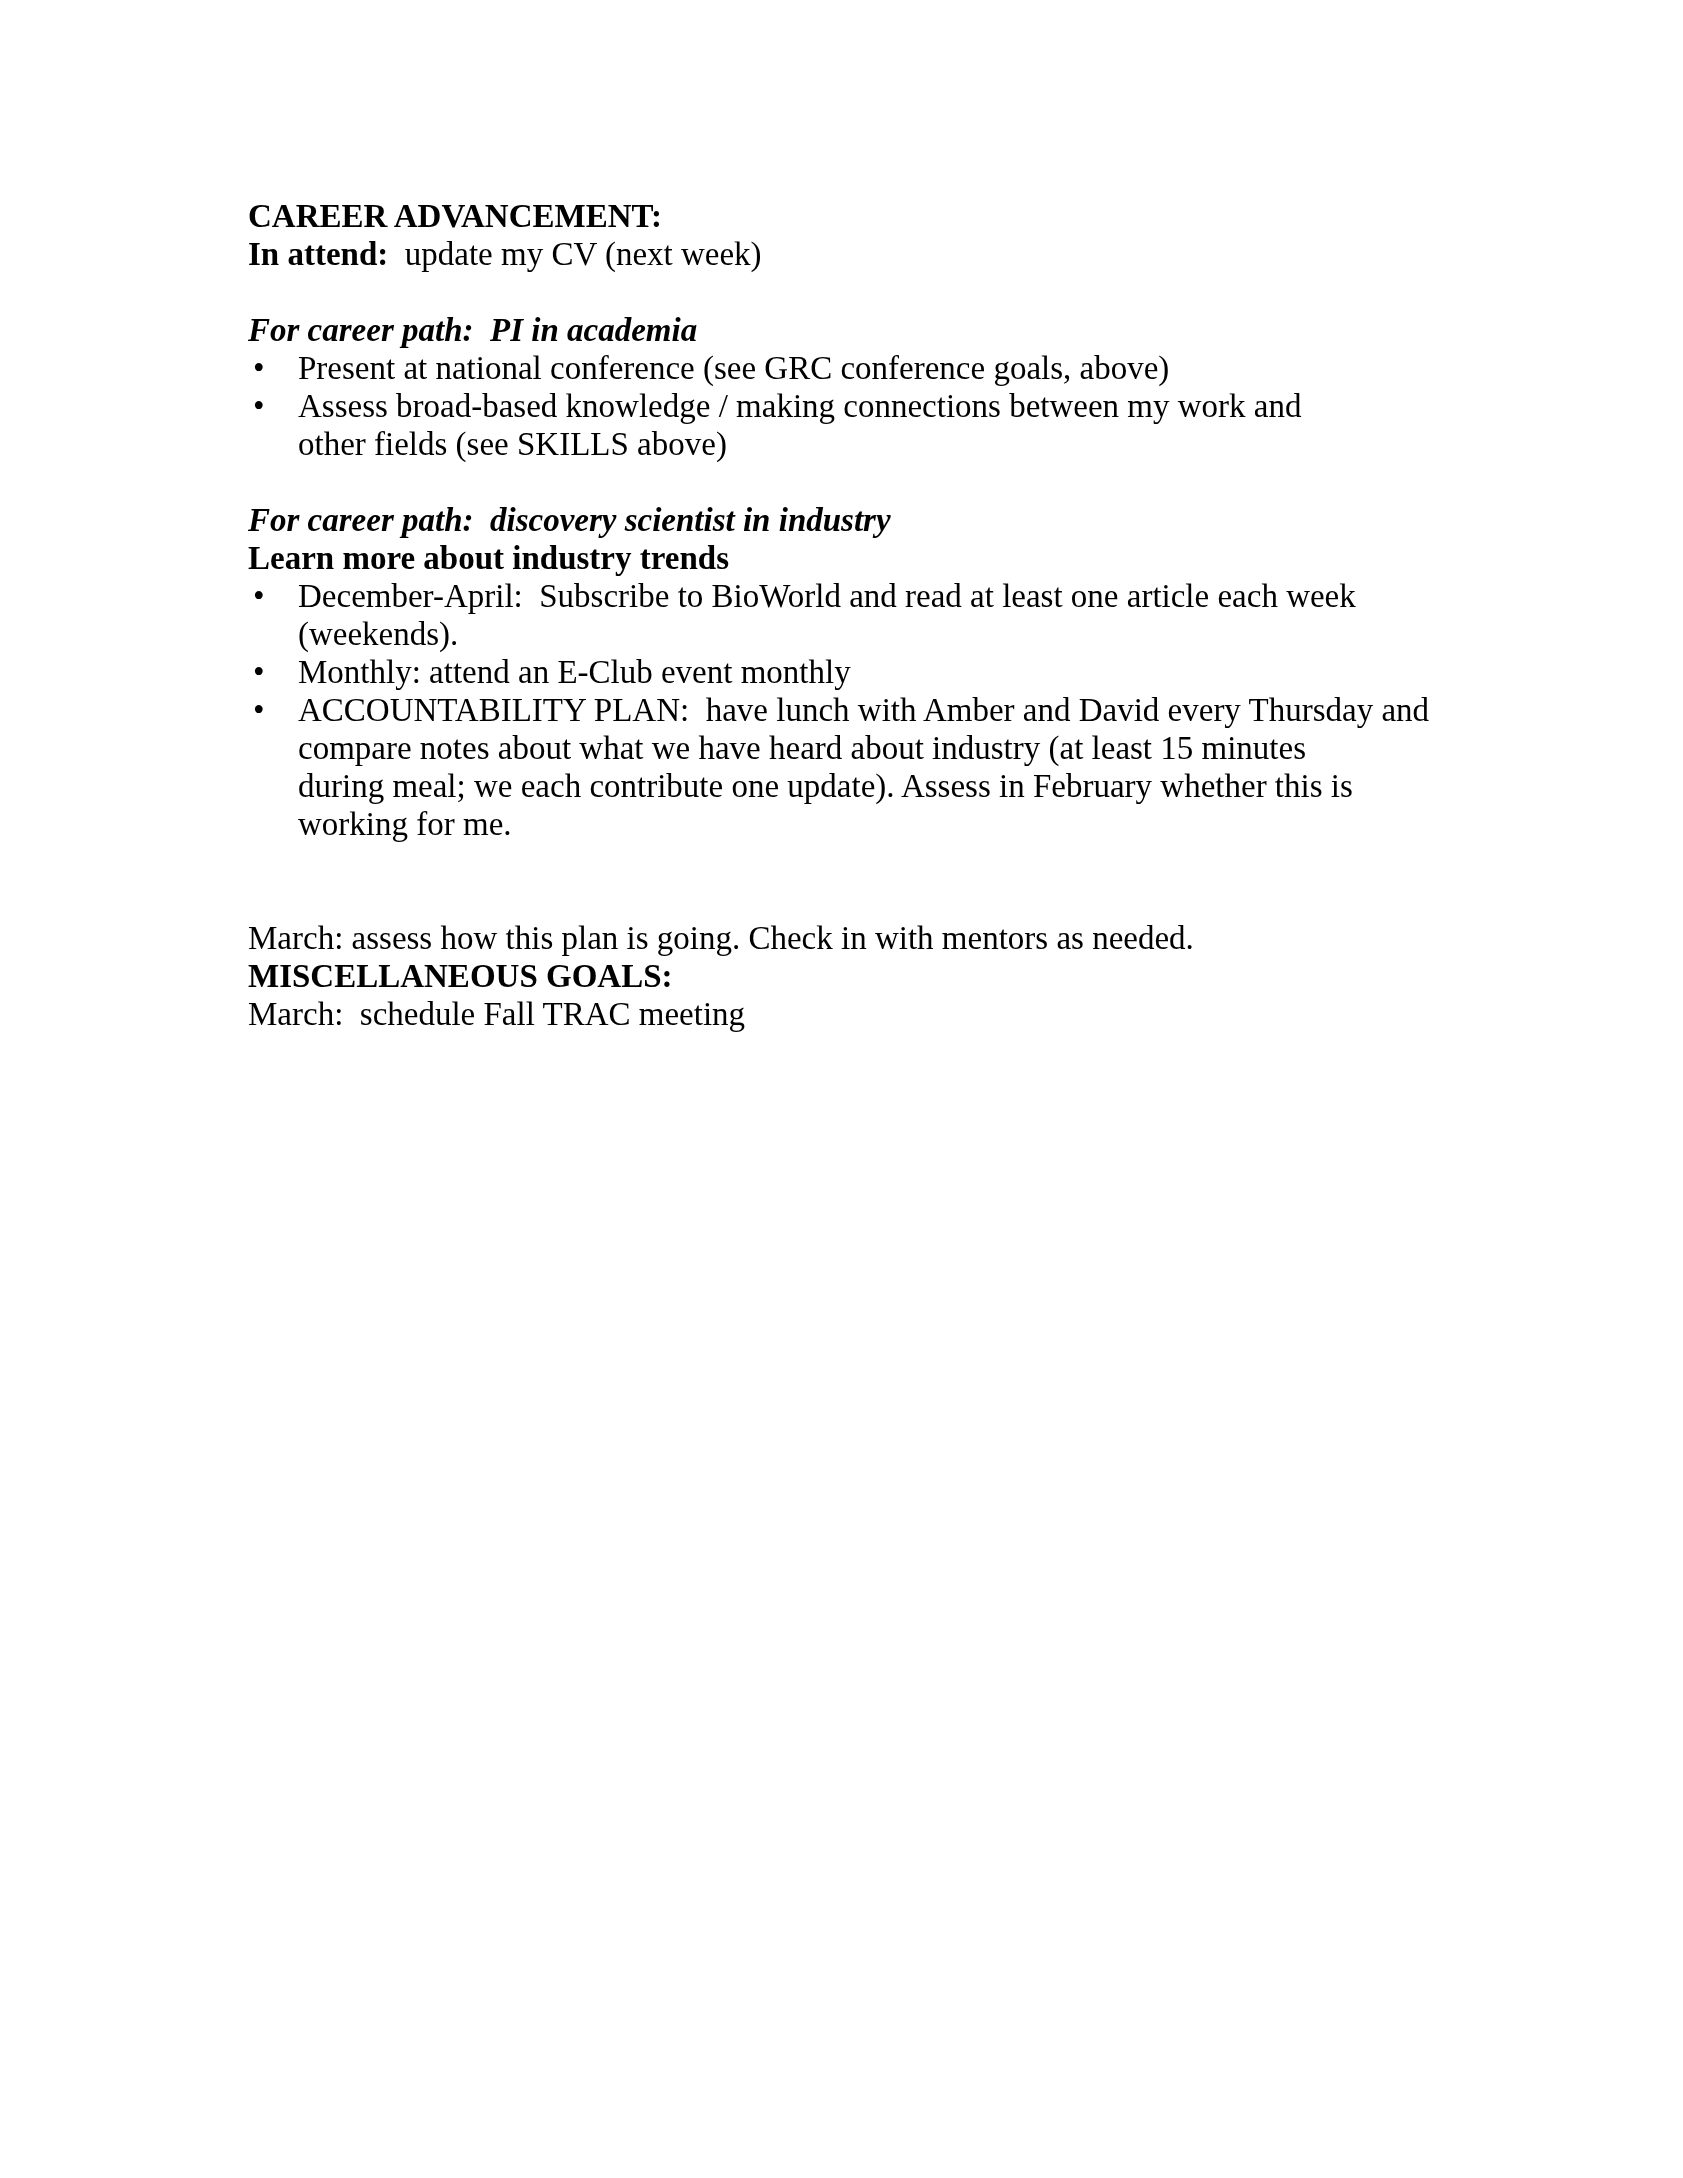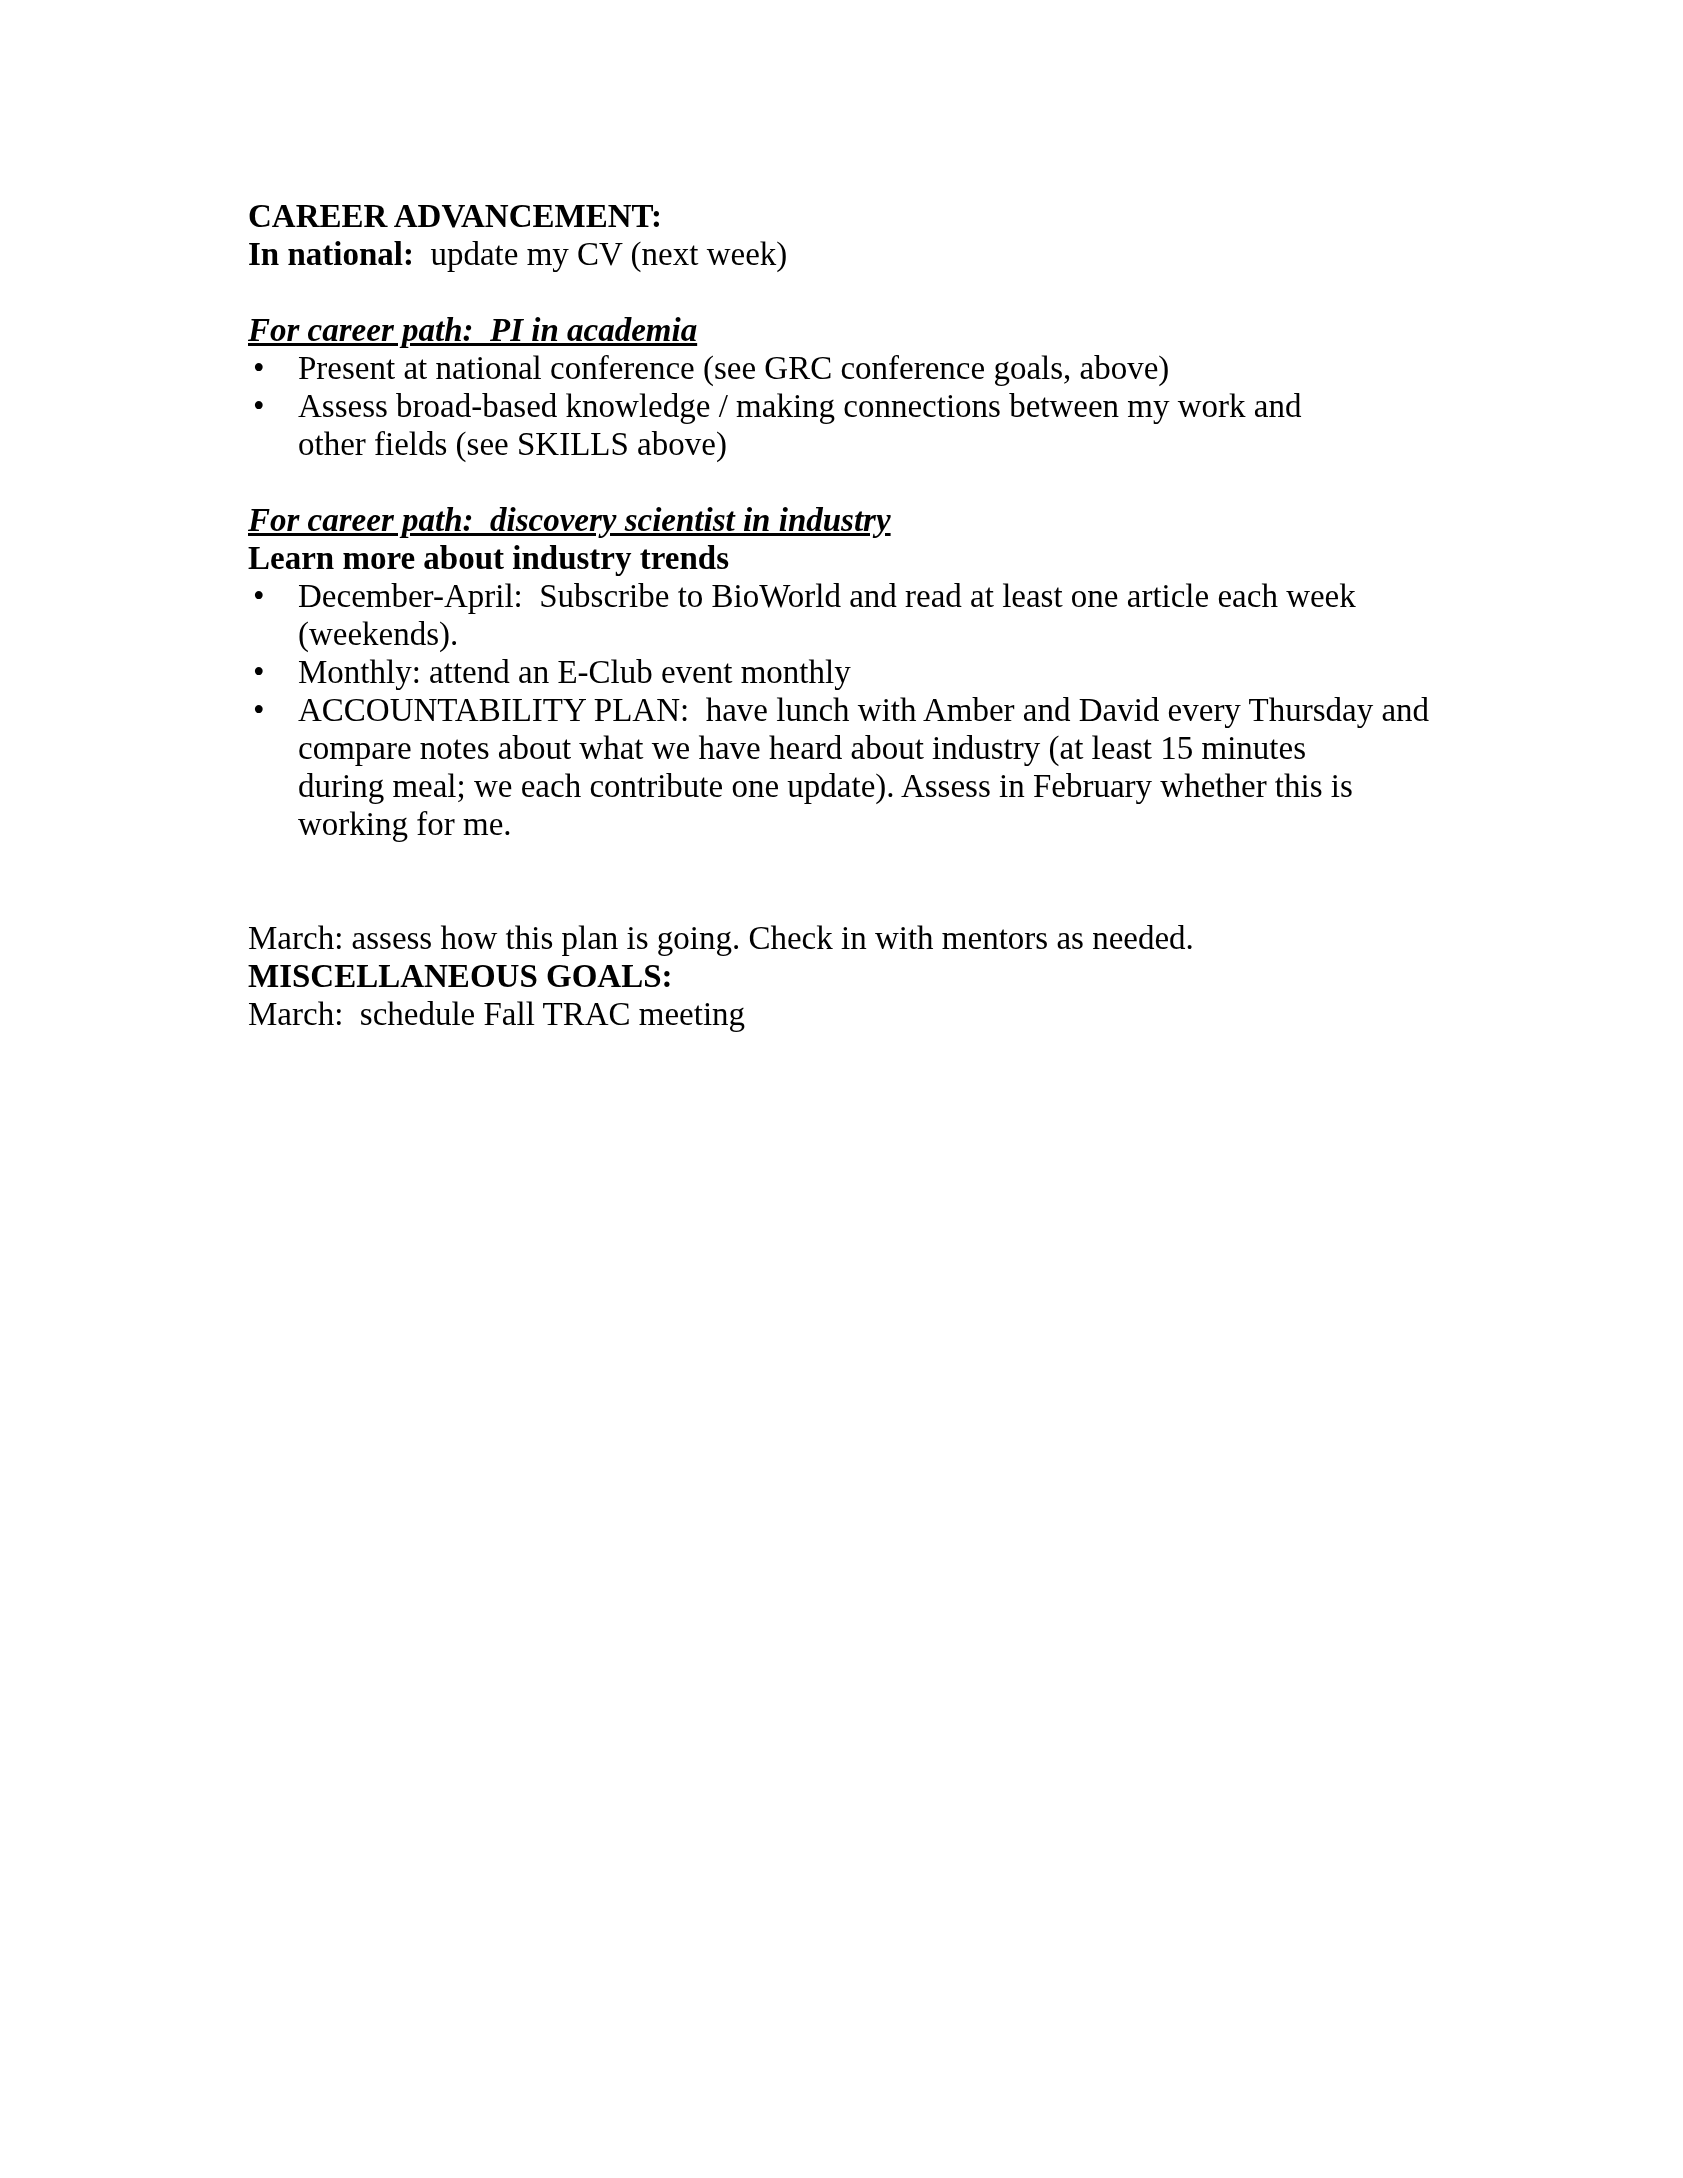--- a/index.html
+++ b/index.html
@@ -25,21 +25,21 @@
     top: 197px;
     width: 1202px;
     font-size: 33px;
     line-height: 38px;
   }
   .line {
     white-space: pre-wrap;
     min-height: 38px;
   }
   .bold { font-weight: bold; }
-  .bolditalic { font-weight: bold; font-style: italic; text-decoration: underline; }
+  .bolditalic { font-weight: bold; font-style: italic; }
   ul.bullets { list-style: none; }
   ul.bullets li {
     display: flex;
     padding-left: 5px;
     min-height: 38px;
   }
   .bullet {
     flex: 0 0 45px;
     white-space: pre;
   }
@@ -50,21 +50,21 @@
 </style>
 </head>
 <body>
 
 <div class="page">
   <div class="content">
 
     <div>
       <p class="line bold">CAREER ADVANCEMENT:</p>
 
-      <p class="line"><span class="bold">In national:</span><span>  update my CV (next week)</span></p>
+      <p class="line"><span class="bold">In attend:</span><span>  update my CV (next week)</span></p>
 
       <p class="line"></p>
 
       <p class="line bolditalic">For career path:  PI in academia</p>
 
       <ul class="bullets">
         <li>
             <span class="bullet">•</span>
             <span class="li-text">Present at national conference (see GRC conference goals, above)</span>
           </li>

